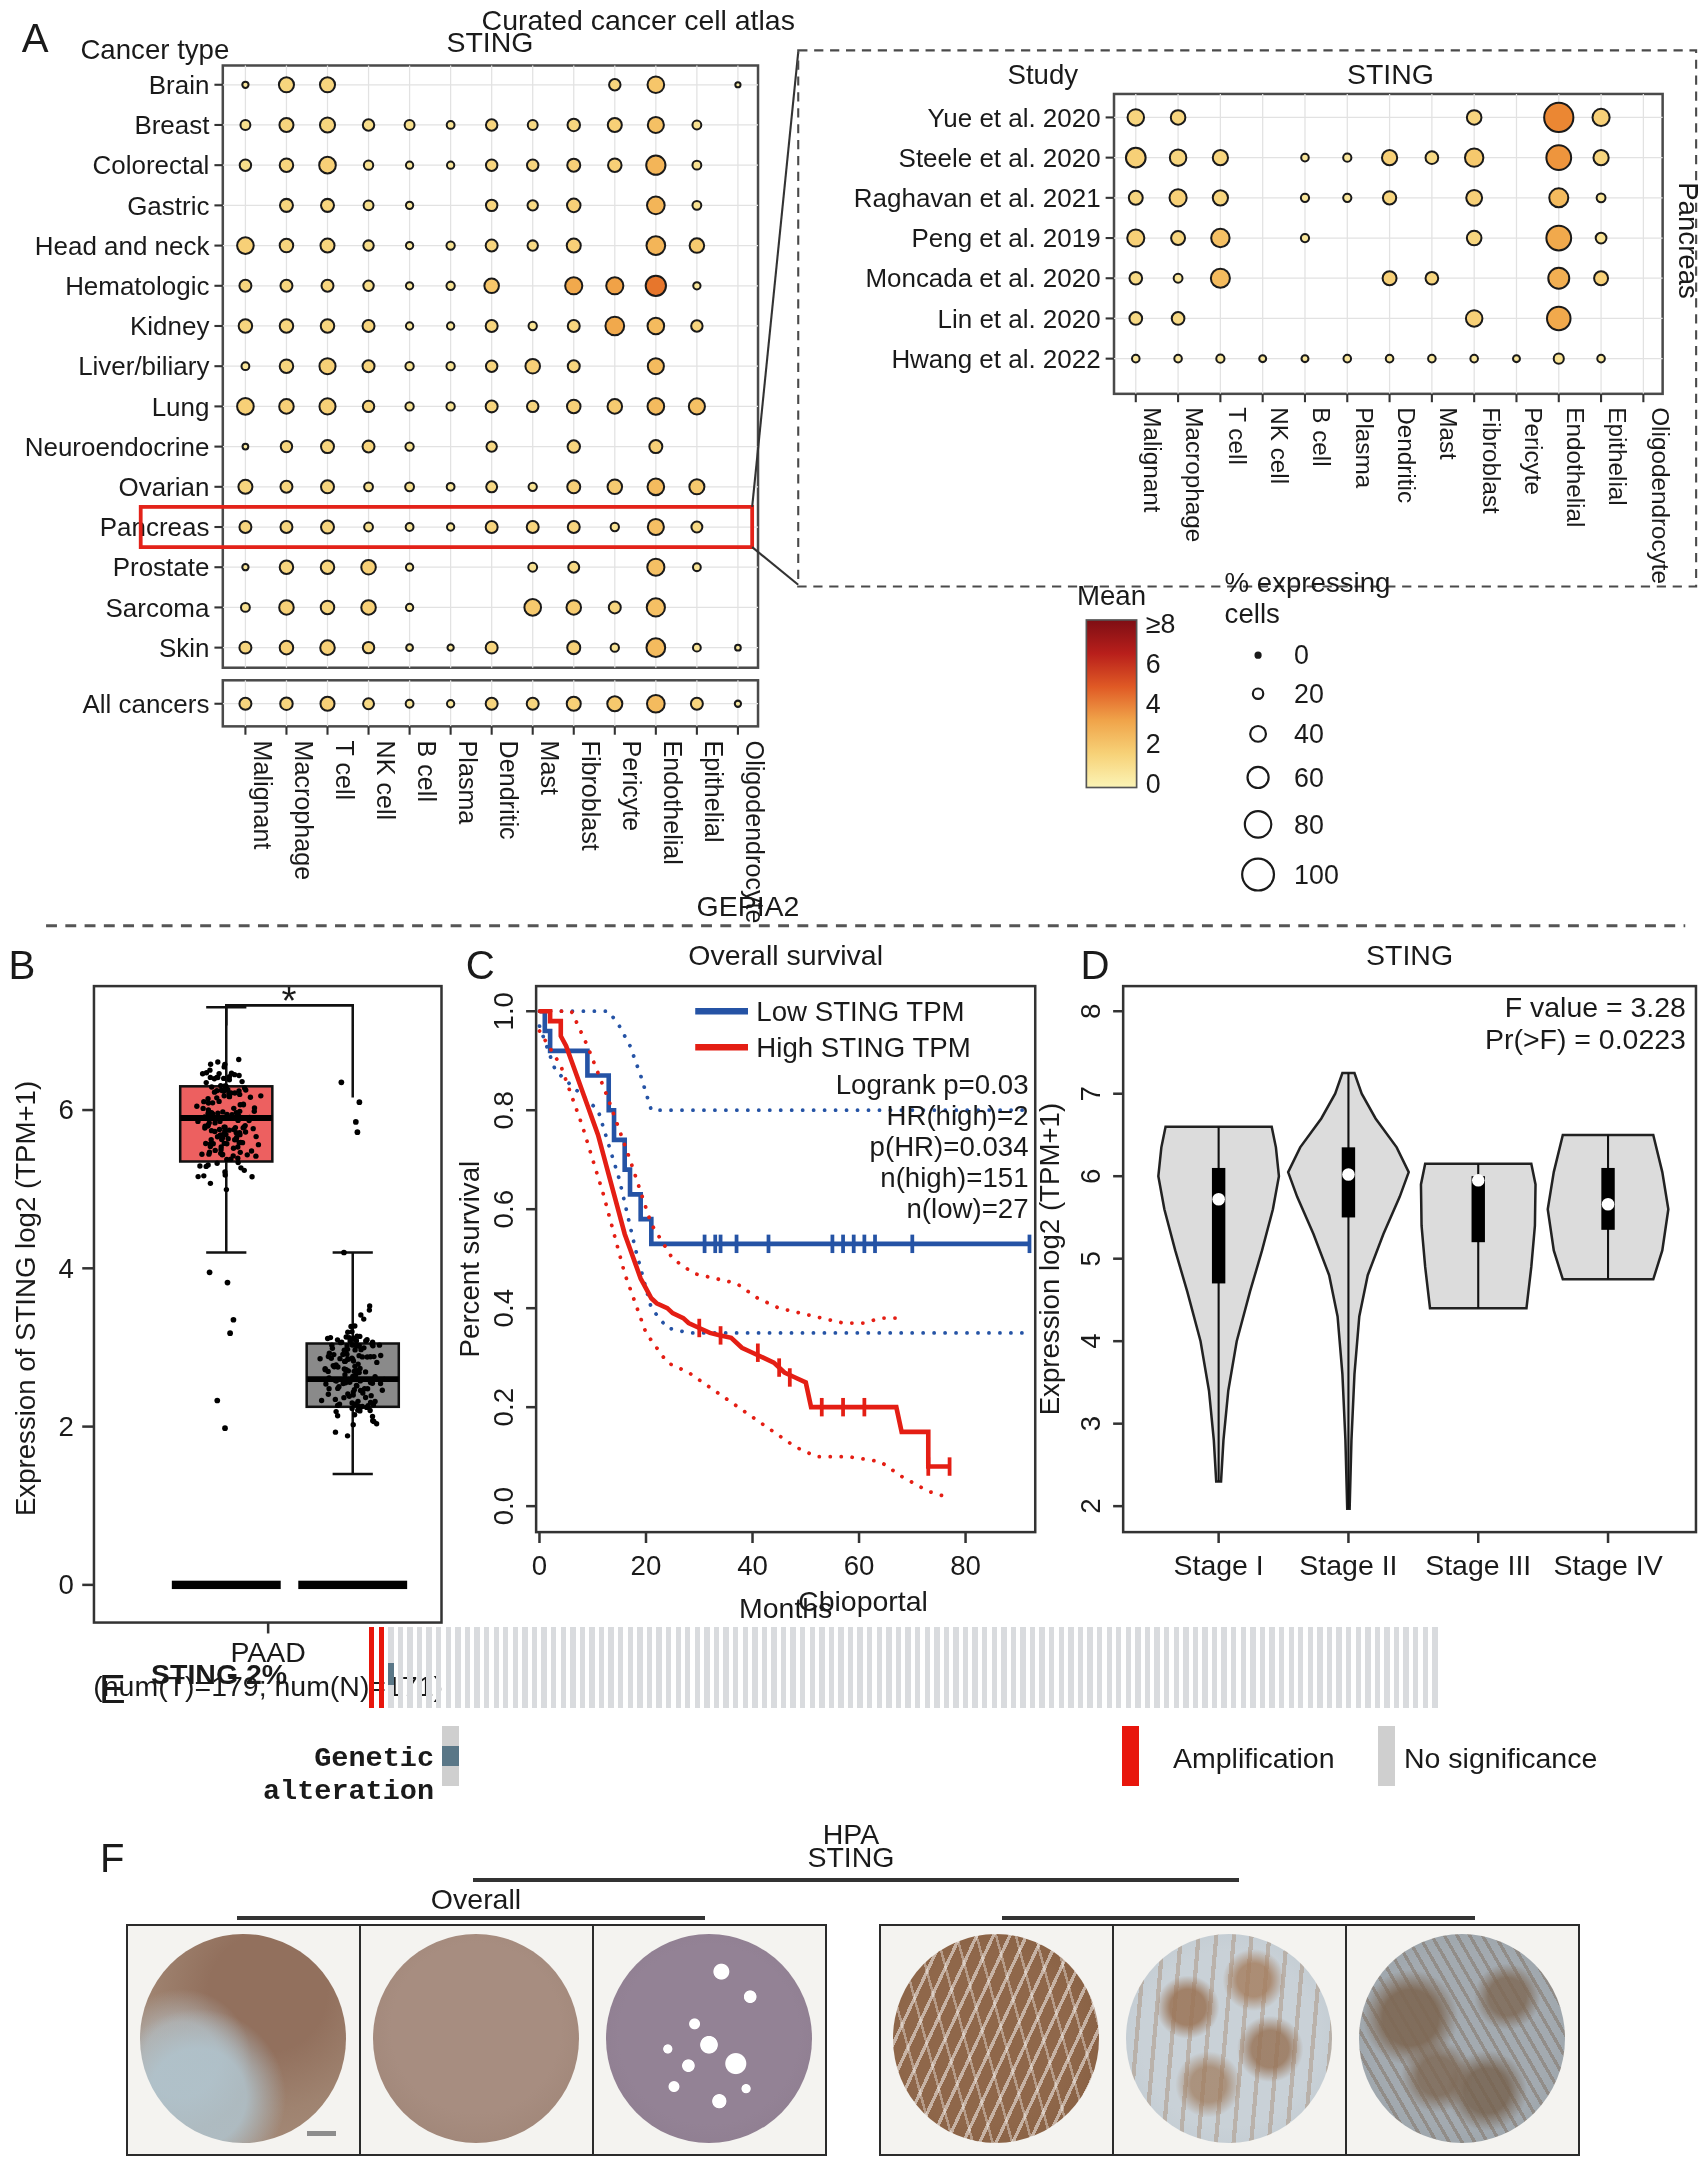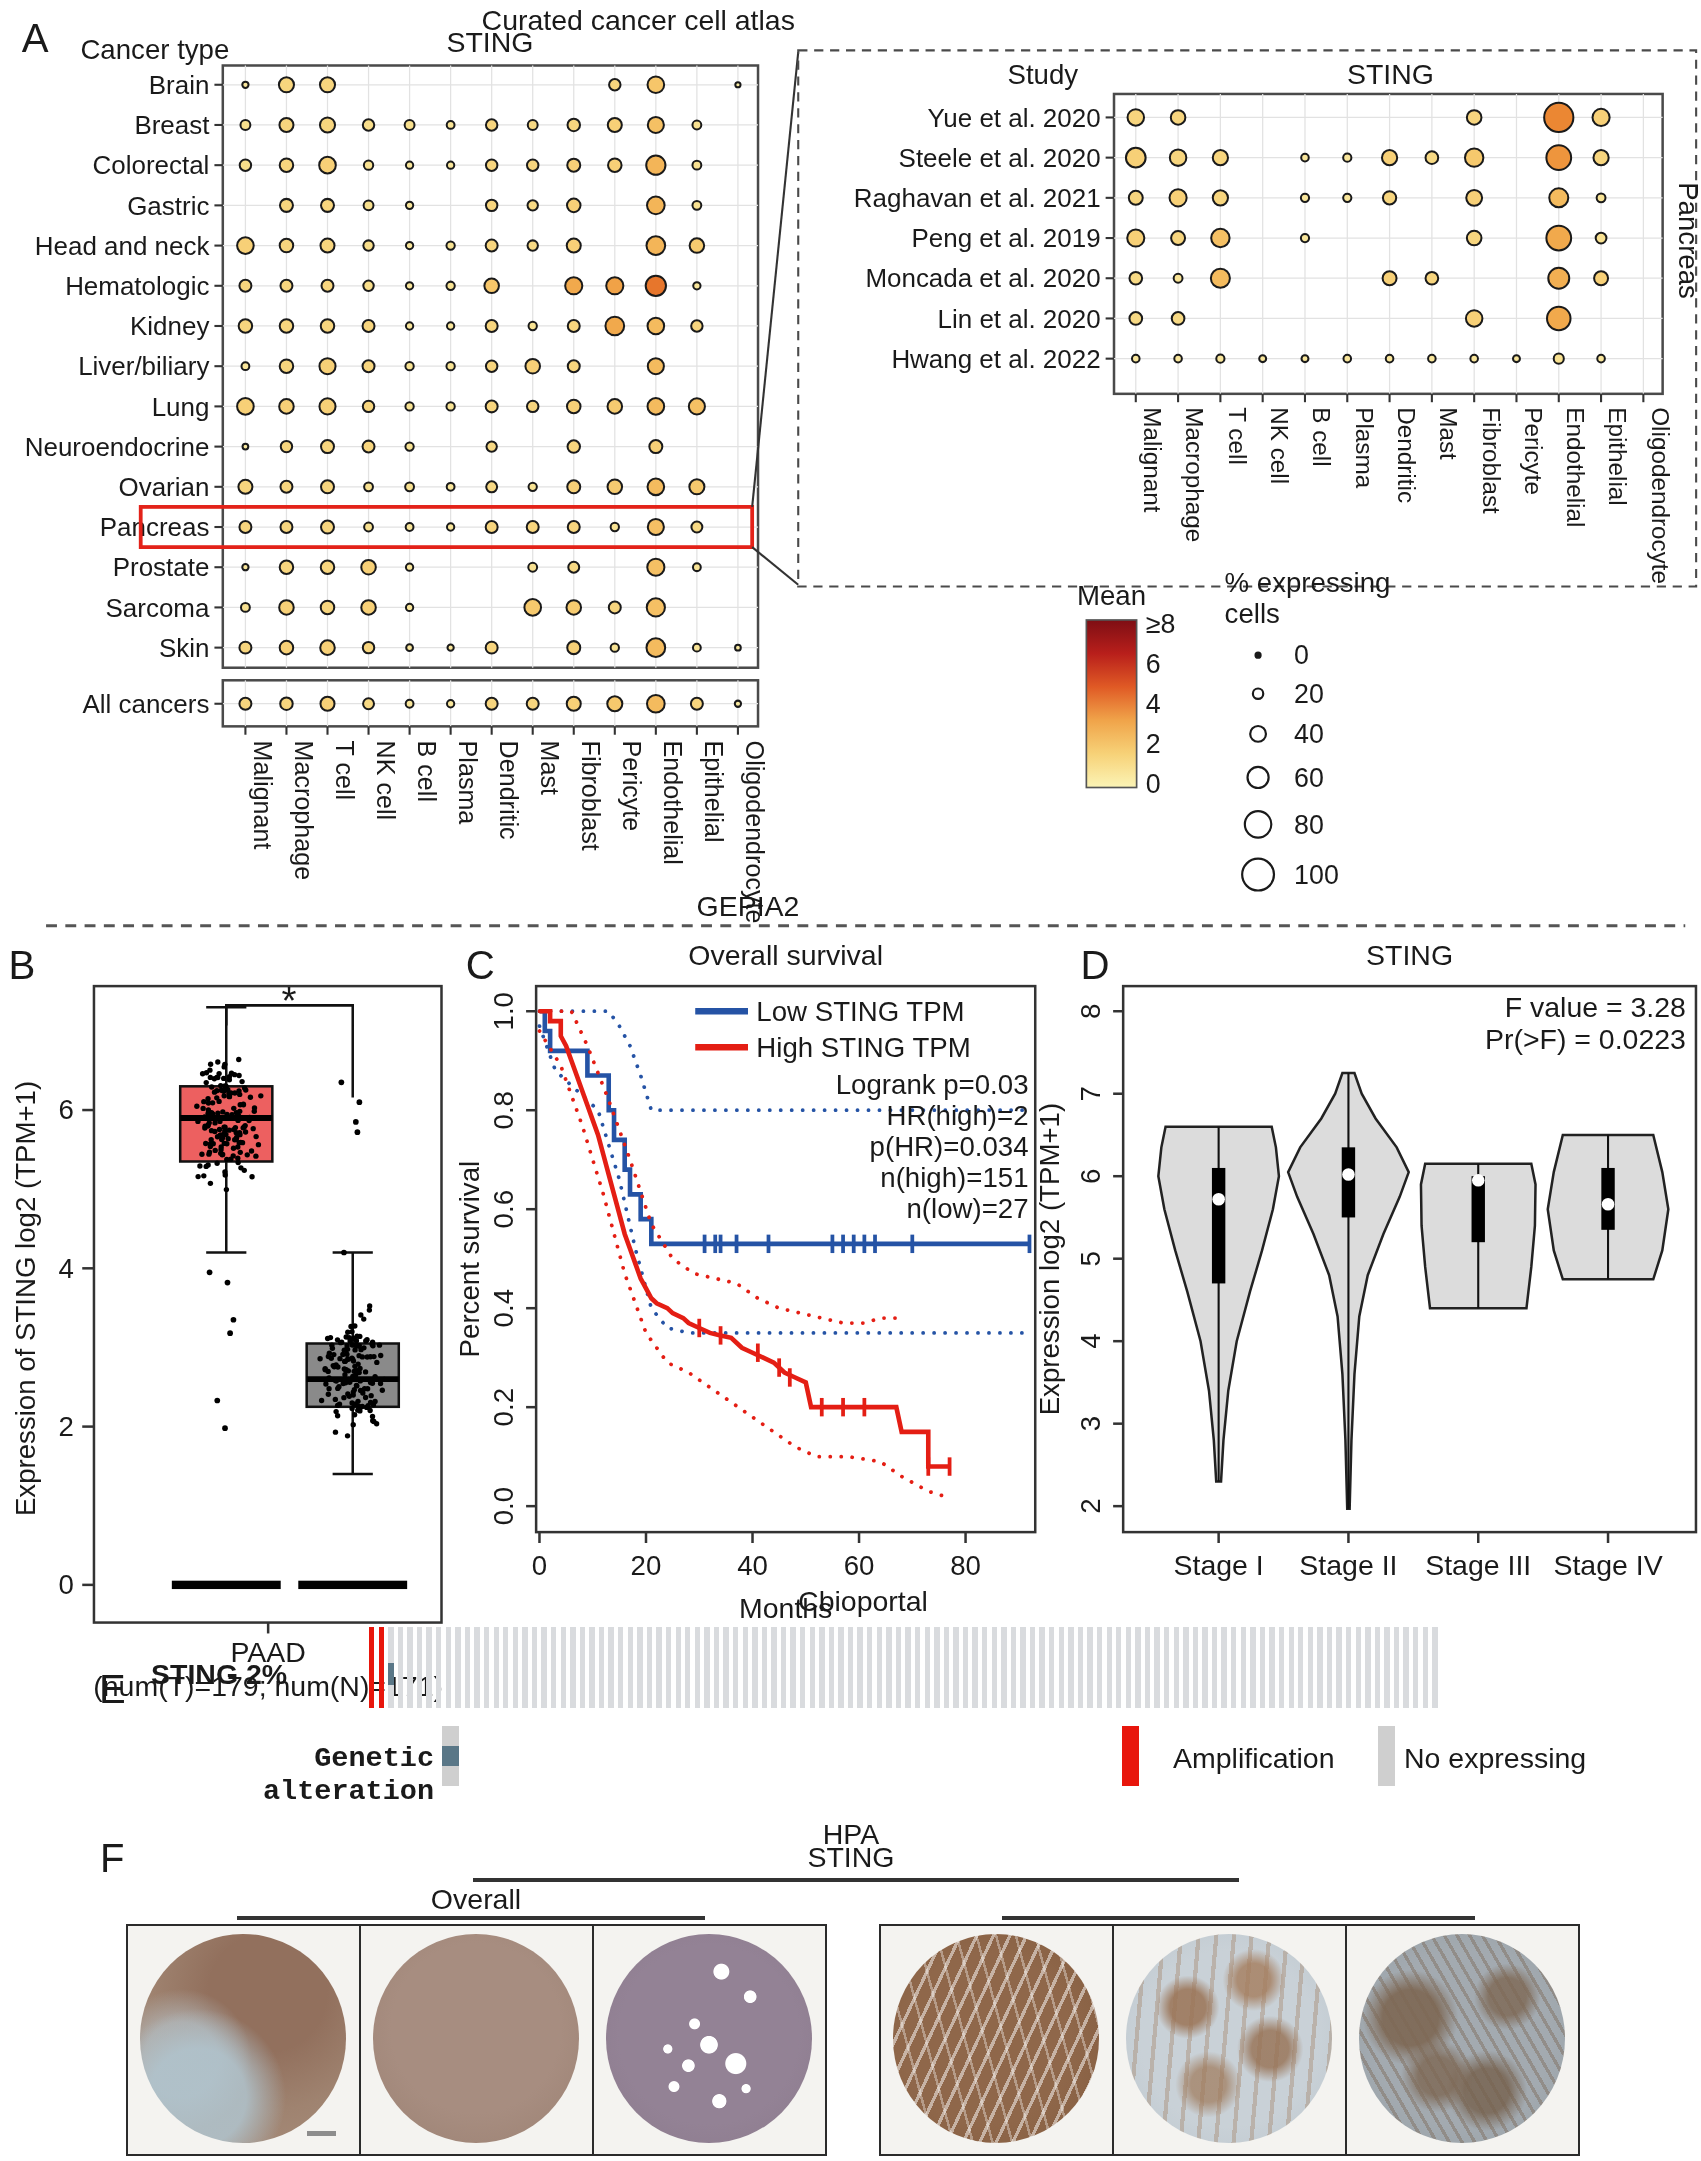--- a/index.html
+++ b/index.html
@@ -1090,21 +1090,21 @@
       <div class="stripe"></div>
       <div class="stripe"></div>
       <div class="stripe"></div>
       <div class="stripe"></div>
     </div>
   <div class="abs t34 bold" style="left:193px;top:1742px;width:241px;text-align:right;font-family:Liberation Mono, monospace;">Genetic alteration</div>
   <span class="abs swatch sw-trunc" style="left:442px;top:1726px;"></span>
   <span class="abs swatch sw-red" style="left:1122px;top:1726px;"></span>
   <div class="abs t34" style="left:1173px;top:1742px;text-align:center;">Amplification</div>
   <span class="abs swatch sw-gray" style="left:1378px;top:1726px;"></span>
-  <div class="abs t34" style="left:1404px;top:1742px;">No expressing</div>
+  <div class="abs t34" style="left:1404px;top:1742px;">No significance</div>
 
   <div class="abs ctr t34" style="left:0;top:1788px;width:1702px;margin-top:30px;">HPA</div>
   <div class="abs panel-letter" style="left:100px;top:1836px;">F</div>
   <div class="abs ctr t34" style="left:600px;top:1841px;width:502px;">STING</div>
   <div class="uline" style="left:473px;top:1878px;width:766px;"></div>
   <div class="abs ctr t34" style="left:225px;top:1883px;width:502px;">Overall</div>
   <div class="uline" style="left:237px;top:1916px;width:468px;"></div>
   <div class="uline" style="left:1002px;top:1916px;width:473px;"></div>
 
   <div class="abs tma-row" style="left:126px;top:1924px;">

